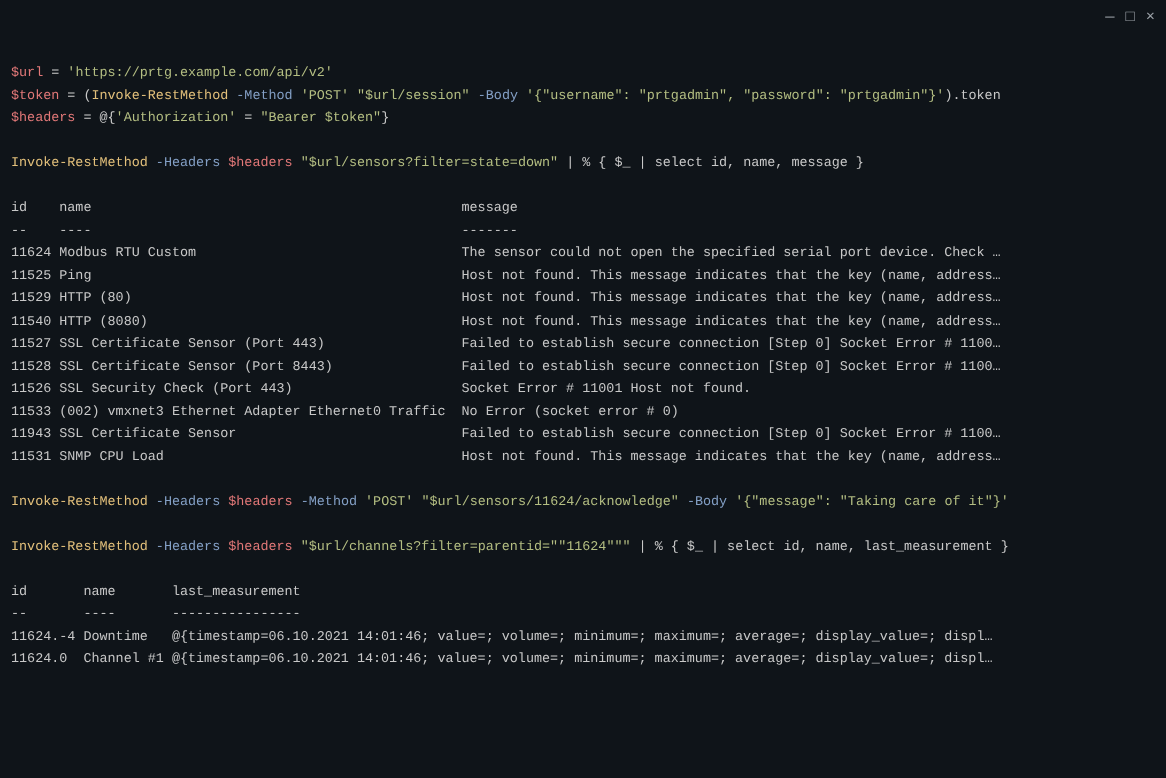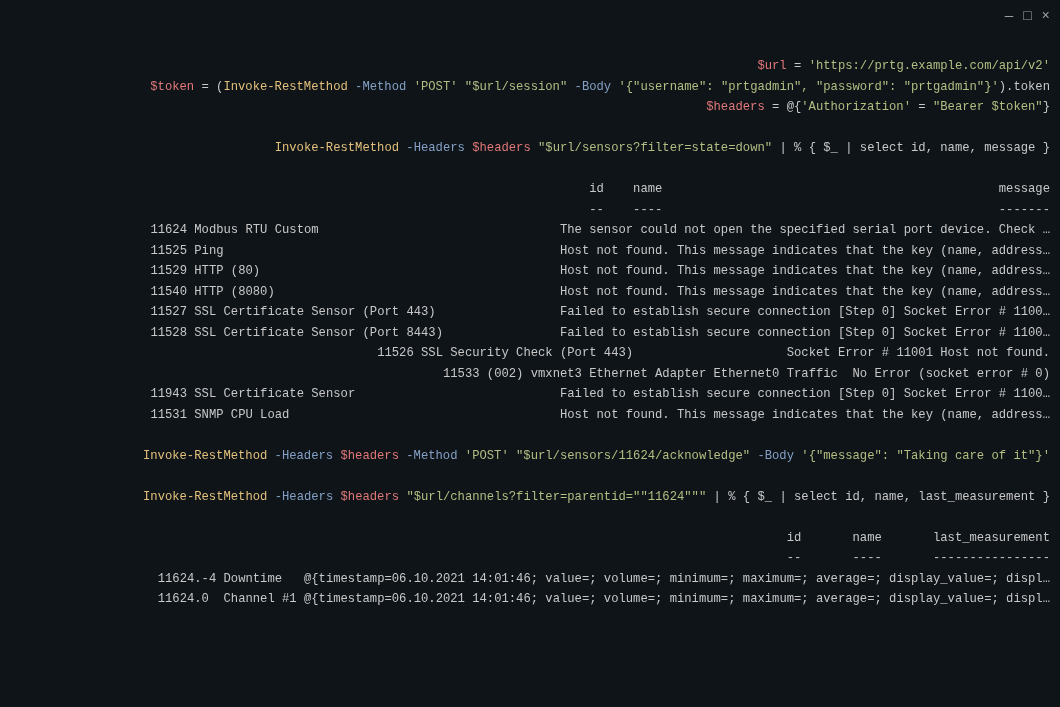--- a/index.html
+++ b/index.html
@@ -20,21 +20,20 @@
     display: flex;
     gap: 10px;
     align-items: center;
     color: #9aa0a6;
     font-size: 14px;
   }
   .window-controls span { cursor: default; }
   .term {
     padding: 56px 10px 10px 10px;
     white-space: pre;
-    text-align: right;
   }
   
   .var   { color: #e27878; }           
   .op    { color: #c8c8c8; }           
   .str   { color: #b4be82; }           
   .cmd   { color: #e3c07b; }           
   .flag  { color: #84a0c6; }           
   .plain { color: #c8c8c8; }
 </style>
 </head>

